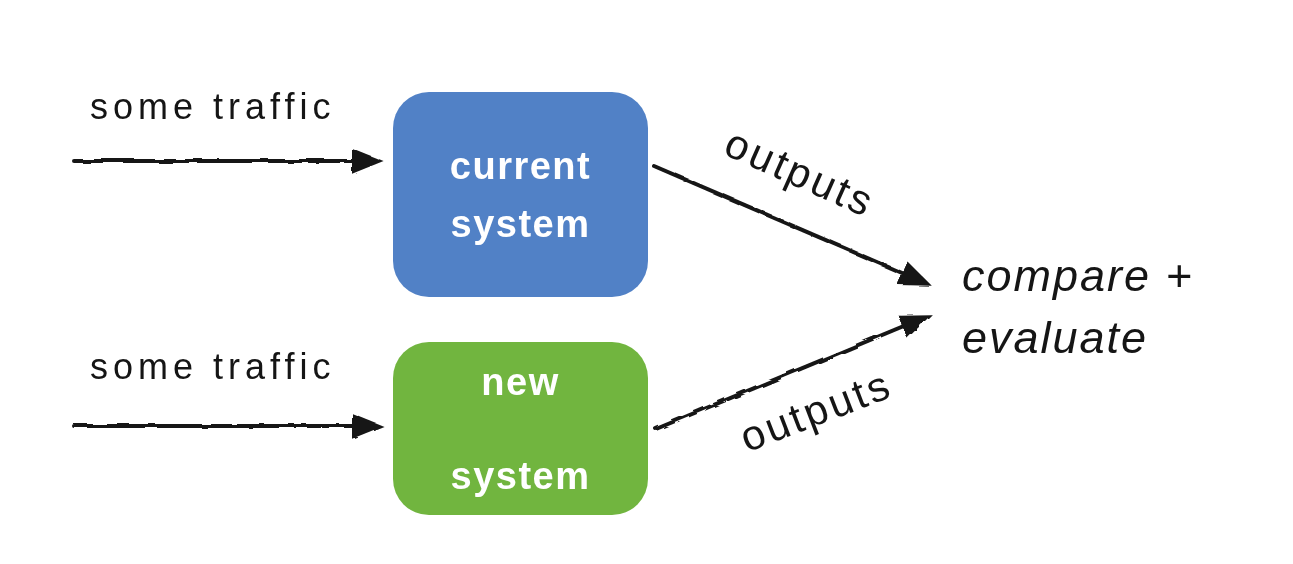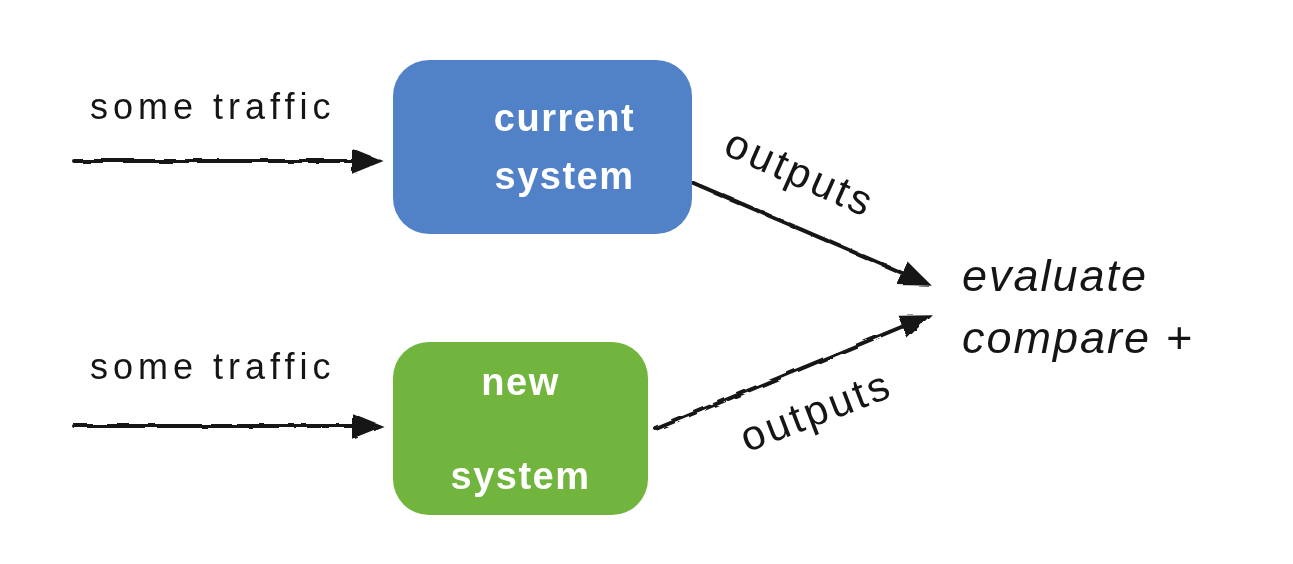--- a/index.html
+++ b/index.html
@@ -46,21 +46,21 @@
     display: flex;
     flex-direction: column;
     align-items: center;
     justify-content: center;
     font-size: 38px;
     font-weight: bold;
     line-height: 58px;
     letter-spacing: 1.5px;
     text-align: center;
   }
-  #node-current { top: 60px;  height: 174px; padding-left: 44px; }
+  #node-current { top: 92px;  height: 205px; }
   #node-new     { top: 342px; height: 173px; gap: 36px; }
   .outputs-label {
     font-size: 42px;
     letter-spacing: 3px;
     width: 220px;
     height: 52px;
     line-height: 52px;
     text-align: center;
   }
   #outputs-label-top {
@@ -117,17 +117,17 @@
   <div class="node" id="node-new" style="background-color: rgb(113, 181, 63);">
     <div>new</div>
     <div>system</div>
   </div>
 
   <div class="label outputs-label" id="outputs-label-top">outputs</div>
 
   <div class="label outputs-label" id="outputs-label-bottom">outputs</div>
 
   <div class="label compare-label">
+    <div>compare +</div>
     <div>evaluate</div>
-    <div>compare +</div>
   </div>
 
 </div>
 
 </body></html>

